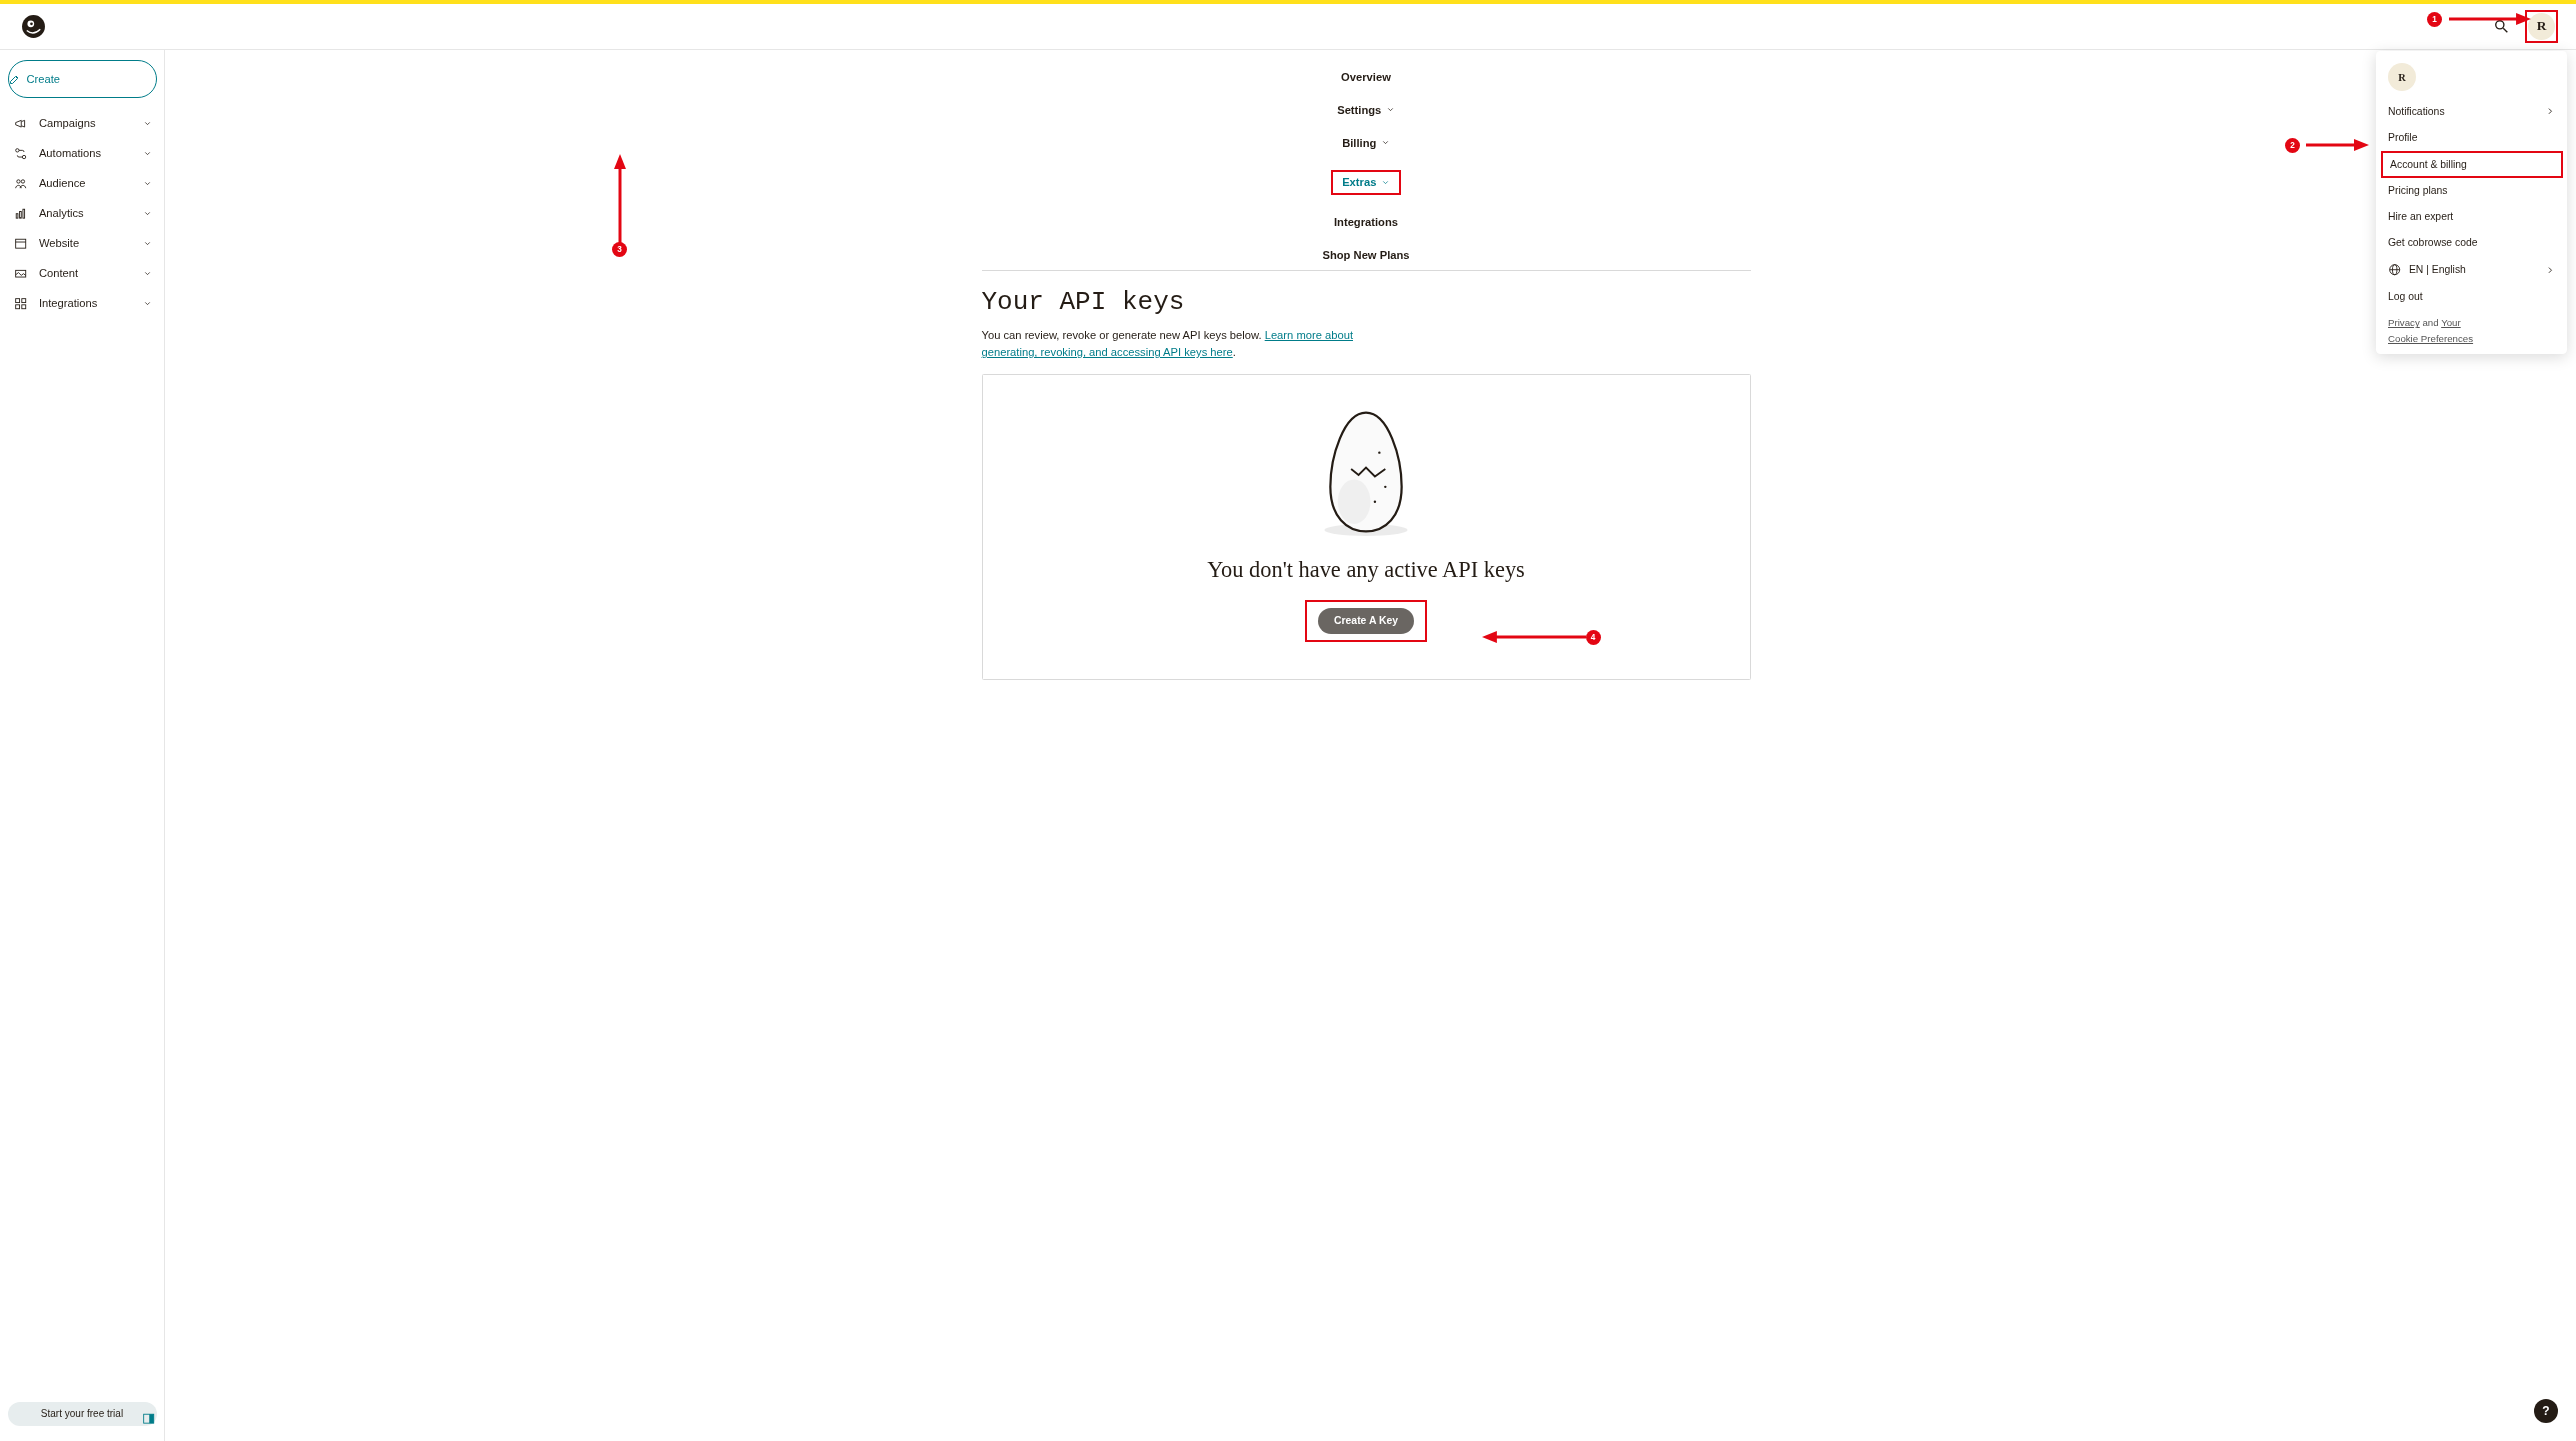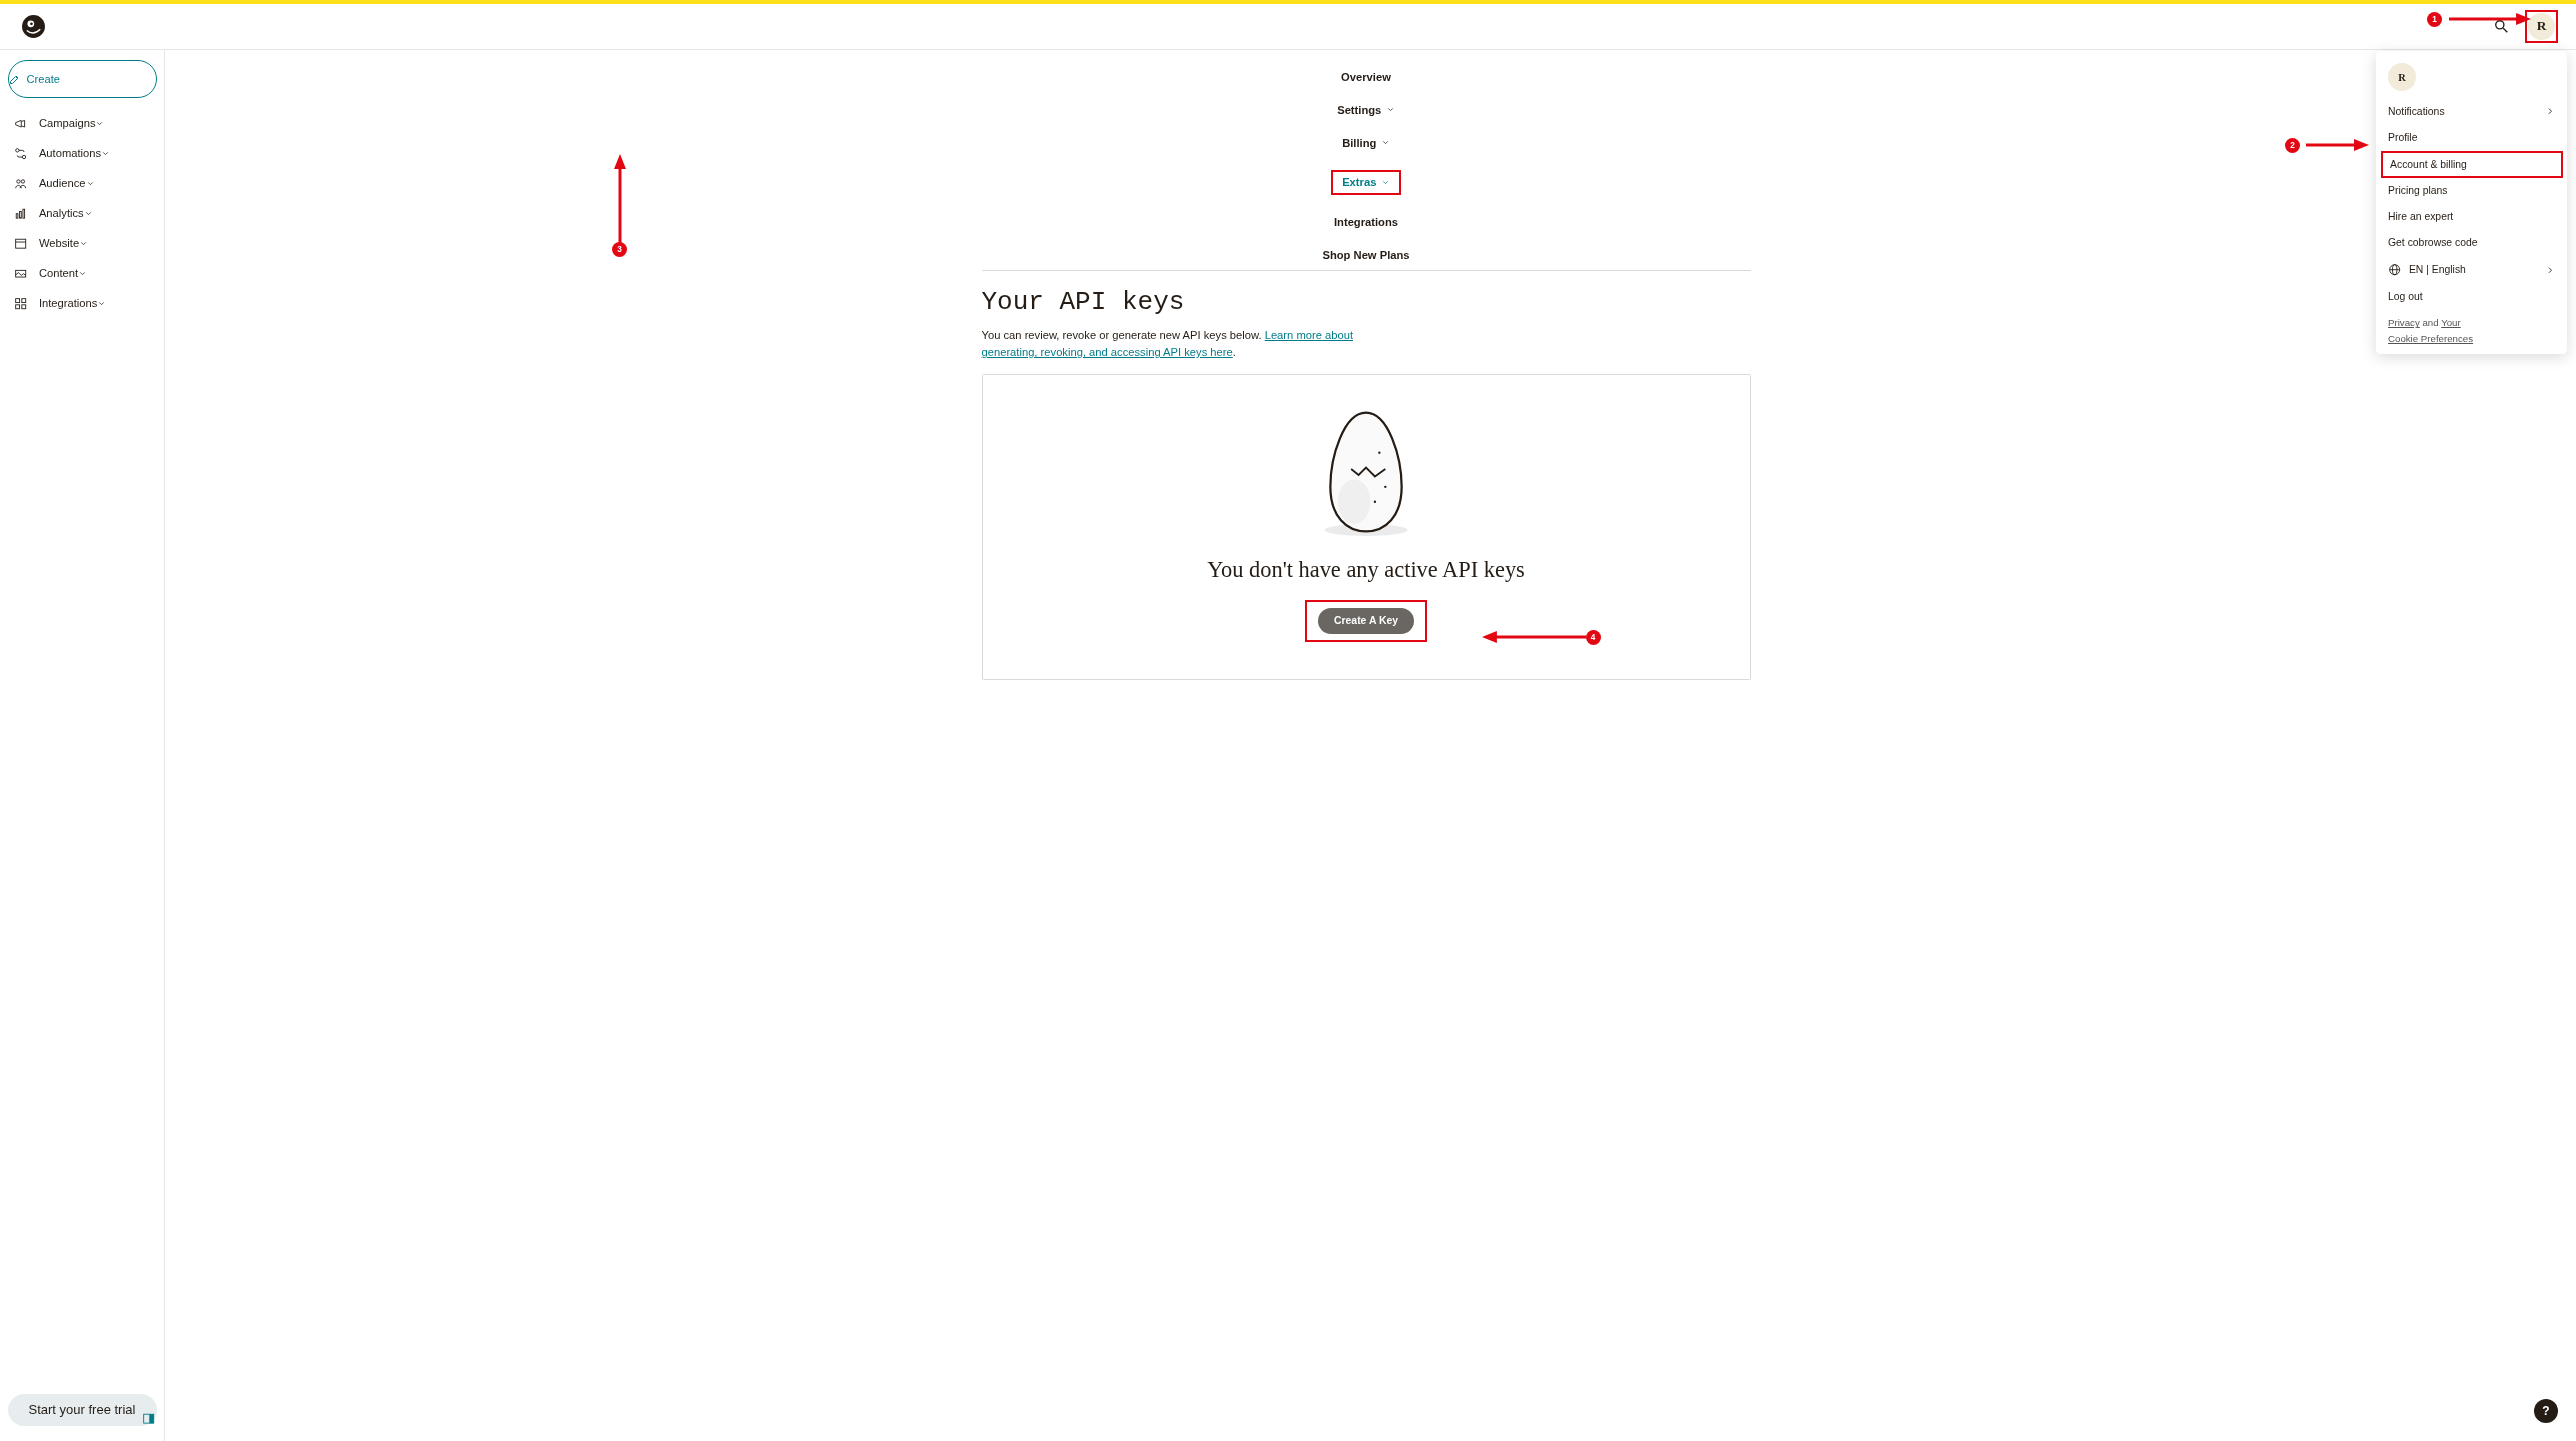--- a/index.html
+++ b/index.html
@@ -15,26 +15,26 @@
   .search-btn { width:21px; height:21px; display:flex; align-items:center; justify-content:center; cursor:pointer; }
   .avatar-box { width:33px; height:33px; border:2.2px solid #e30613; display:flex; align-items:center; justify-content:center; cursor:pointer; }
   .avatar { width:27px; height:27px; border-radius:50%; background:#f2ebd9; display:flex; align-items:center; justify-content:center; font-family: Georgia, serif; font-weight:bold; font-size:13.4px; }
 
   
   .body { display:flex; height: calc(100% - 50px); }
   .sidebar { width:165px; border-right:0.7px solid #e6e6e6; padding:10.4px 7.5px 0 7.5px; display:flex; flex-direction:column; position:relative; }
   .create-btn { border:0.7px solid #007c89; color:#007c89; background:#fff; border-radius:745px; height:38px; display:flex; align-items:center; justify-content:flex-start; gap:6px; font-size:11.2px; font-weight:500; cursor:pointer; margin-bottom:10.4px; }
 
   .navlist { display:flex; flex-direction:column; }
-  .navitem { display:flex; align-items:center; height:30px; padding:0 4.5px 0 6px; cursor:pointer; border-radius:3px; font-size:11.2px; }
+  .navitem { display:flex; align-items:center; justify-content:space-between; height:30px; padding:0 4.5px 0 6px; cursor:pointer; border-radius:3px; font-size:11.2px; }
   .navitem .left { display:flex; align-items:center; gap:10.4px; }
   .navicon { width:15px; height:15px; display:flex; align-items:center; justify-content:center; color:#241c15; }
 
   .sidebar-footer { margin-top:auto; padding-bottom:15px; }
-  .trial-btn { background:#e7edee; border:none; border-radius:745px; width:100%; height:32px; font-size:13px; cursor:pointer; color:#241c15; }
+  .trial-btn { background:#e7edee; border:none; border-radius:745px; width:100%; height:24px; font-size:10px; cursor:pointer; color:#241c15; }
   .panel-toggle { position:absolute; bottom:15px; right:9px; width:13.4px; height:13.4px; }
 
   .main { flex:1; overflow:auto; position:relative; padding:0 0 45px 0; }
   .content { max-width:790px; margin:0 auto; padding:21px 15px 0 6px; }
 
   .tabs { display:flex; align-items:center; gap:21px; border-bottom:0.7px solid #d9d9d9; padding-bottom:9px; margin-bottom:16.4px;flex-direction:column; }
   .tab { font-size:11.2px; font-weight:600; cursor:pointer; display:flex; align-items:center; gap:4.5px; }
   .tab.extras { color:#007c89; border:2.2px solid #e30613; padding:4.5px 9px; }
 
   h1.page-title { font-size:30px; font-weight:500; margin-bottom:37px; font-family: Georgia, "Times New Roman", serif; letter-spacing:-0.4px;}

